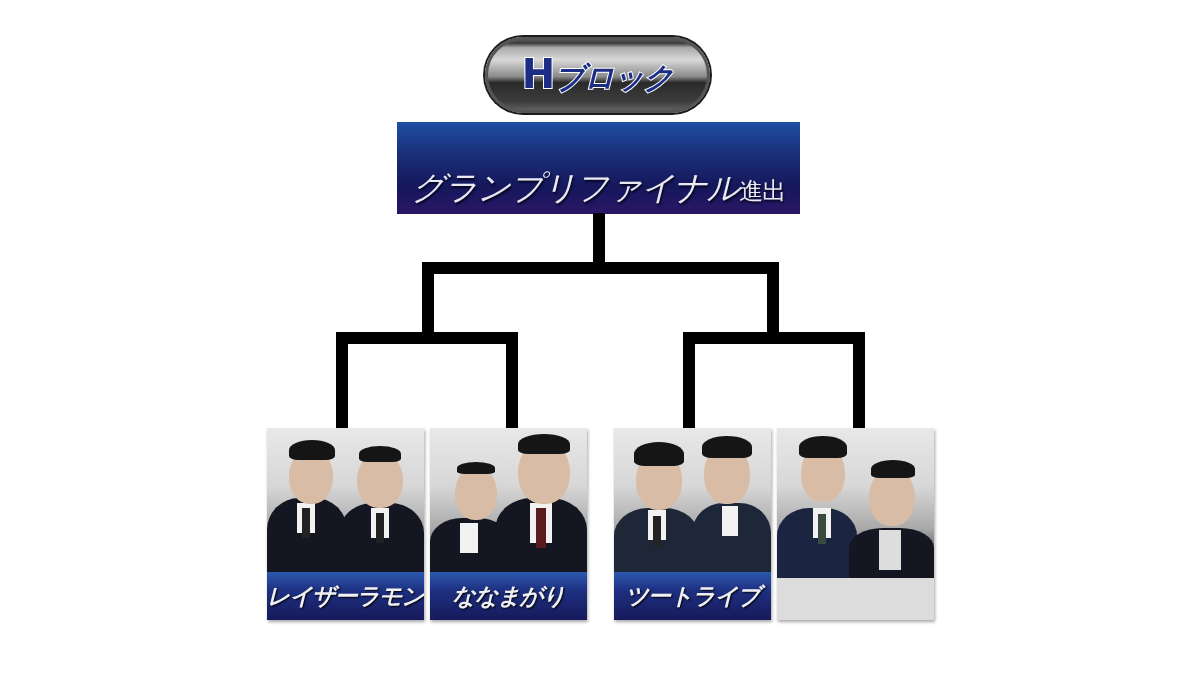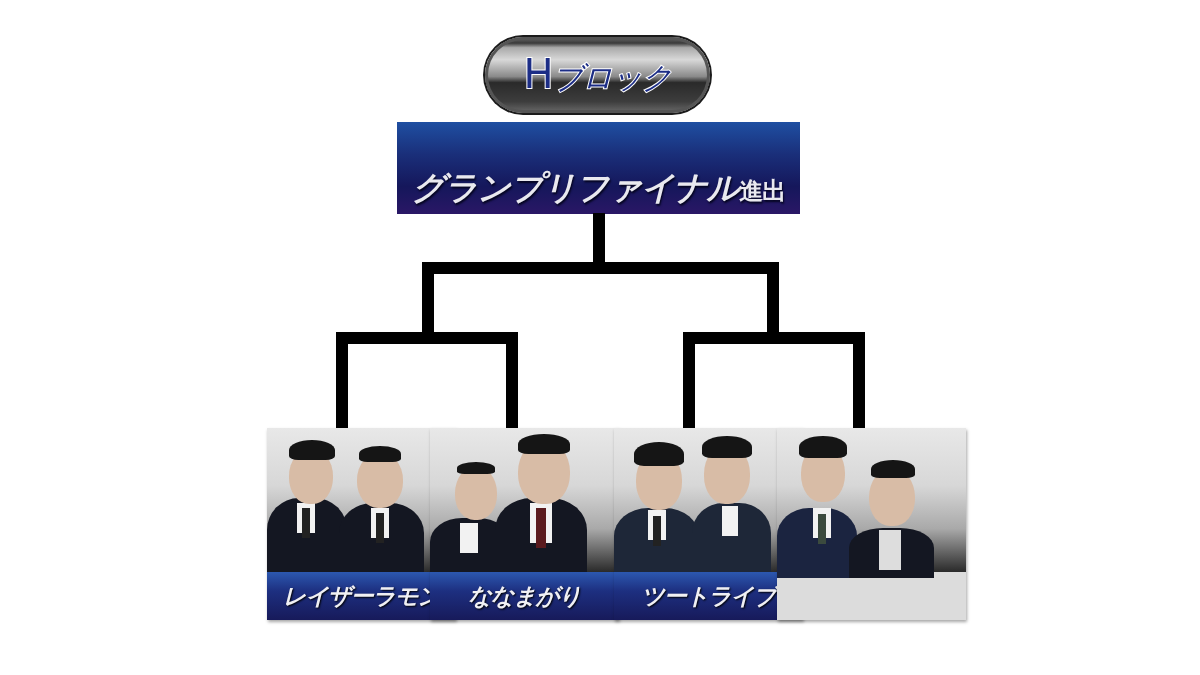--- a/index.html
+++ b/index.html
@@ -1,31 +1,31 @@
 <!DOCTYPE html>
 <html><head>
 <meta charset="utf-8">
 <style>
   html,body{margin:0;padding:0;}
   body{width:1200px;height:675px;background:#ffffff;position:relative;overflow:hidden;font-family:"DejaVu Sans","Liberation Sans",sans-serif;}
   .pill{position:absolute;left:485px;top:37px;width:225px;height:76px;border-radius:38px;
     background:linear-gradient(#6b6b6b 0%,#3a3a3a 8%,#a9a9a9 14%,#d8d8d8 30%,#8a8a8a 52%,#2a2a2a 60%,#3d3d3d 85%,#6b6b6b 100%);
     box-shadow:0 0 0 2px #1b1b1b, inset 0 0 0 3px #555;display:flex;align-items:center;justify-content:center;}
-  .pill span{font-family:"DejaVu Sans",sans-serif;font-weight:normal;font-size:30px;color:#1c2d86;
+  .pill span{font-family:"DejaVu Sans",sans-serif;font-weight:bold;font-size:30px;color:#1c2d86;
     -webkit-text-stroke:2px #ffffff;paint-order:stroke fill;letter-spacing:-1px;font-style:italic;}
   .pill span .big{font-size:40px;font-style:normal;}
   .title{position:absolute;left:397px;top:122px;width:403px;height:92px;
     background:linear-gradient(180deg,#1f4fa2 0%,#1a2f7a 35%,#15175b 70%,#2a1766 100%);
     display:flex;align-items:center;justify-content:center;}
-  .title span{font-family:"DejaVu Serif",serif;font-weight:bold;font-style:italic;font-size:33px;
+  .title span{font-family:"DejaVu Serif",serif;font-weight:normal;font-style:italic;font-size:33px;
     color:#e9e9ef;letter-spacing:-1px;text-shadow:1px 2px 2px #050520;margin-top:40px;}
   .title span small{font-size:24px;font-style:normal;}
   .ln{position:absolute;background:#000;}
   .card{position:absolute;top:428px;width:157px;height:192px;background:#dcdcdc;
-    box-shadow:1px 2px 3px rgba(0,0,0,0.35);overflow:hidden;padding-left:32px;}
+    box-shadow:1px 2px 3px rgba(0,0,0,0.35);overflow:hidden;}
   .photo{position:absolute;left:0;top:0;width:100%;height:144px;
     background:linear-gradient(180deg,#e8e8e8 0%,#d7d7d7 40%,#a9a9a9 70%,#2a2a2a 100%);}
   .head{position:absolute;border-radius:50% 50% 46% 46%;background:#d8bca6;}
   .hair{position:absolute;background:#151515;border-radius:50% 50% 20% 20%;}
   .body{position:absolute;background:#141722;border-radius:40% 40% 0 0;}
   .shirt{position:absolute;background:#f2f2f2;}
   .tie{position:absolute;background:#222;}
   .label{position:absolute;left:0;top:144px;width:100%;height:48px;
     background:linear-gradient(180deg,#2c58b0 0%,#1d2f80 40%,#171a5a 100%);
     display:flex;align-items:center;justify-content:center;}

